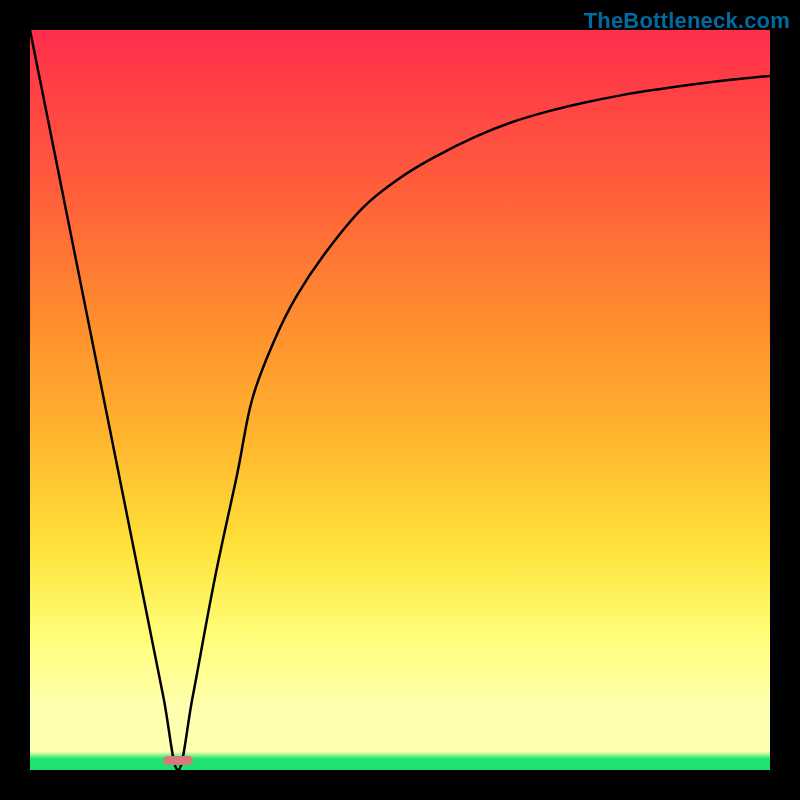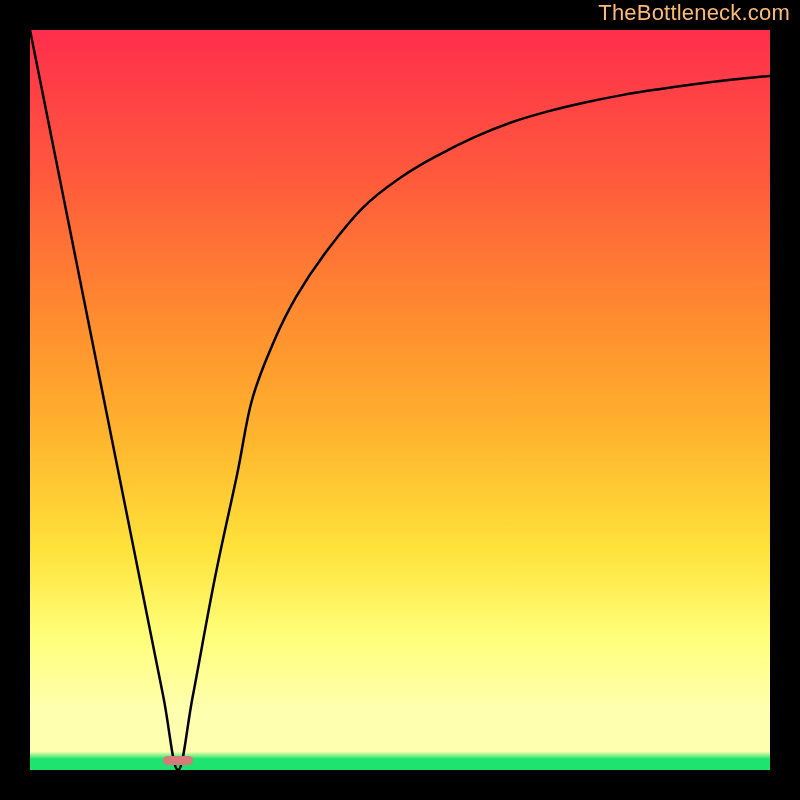--- a/index.html
+++ b/index.html
@@ -34,25 +34,25 @@
     width: 740px;
     height: 740px;
   }
   .marker {
     position: absolute;
     background: #d97a7a;
     border-radius: 6px;
   }
   .watermark {
     position: absolute;
-    top: 0;
+    top: 8px;
     right: 10px;
-    color: #fdba74;
+    color: #0369a1;
     font-size: 22px;
-    font-weight: 400;
+    font-weight: 700;
     letter-spacing: 0.2px;
     user-select: none;
   }
 </style>
 </head>
 <body>
 
 <div class="frame">
 
   <div class="plot">

